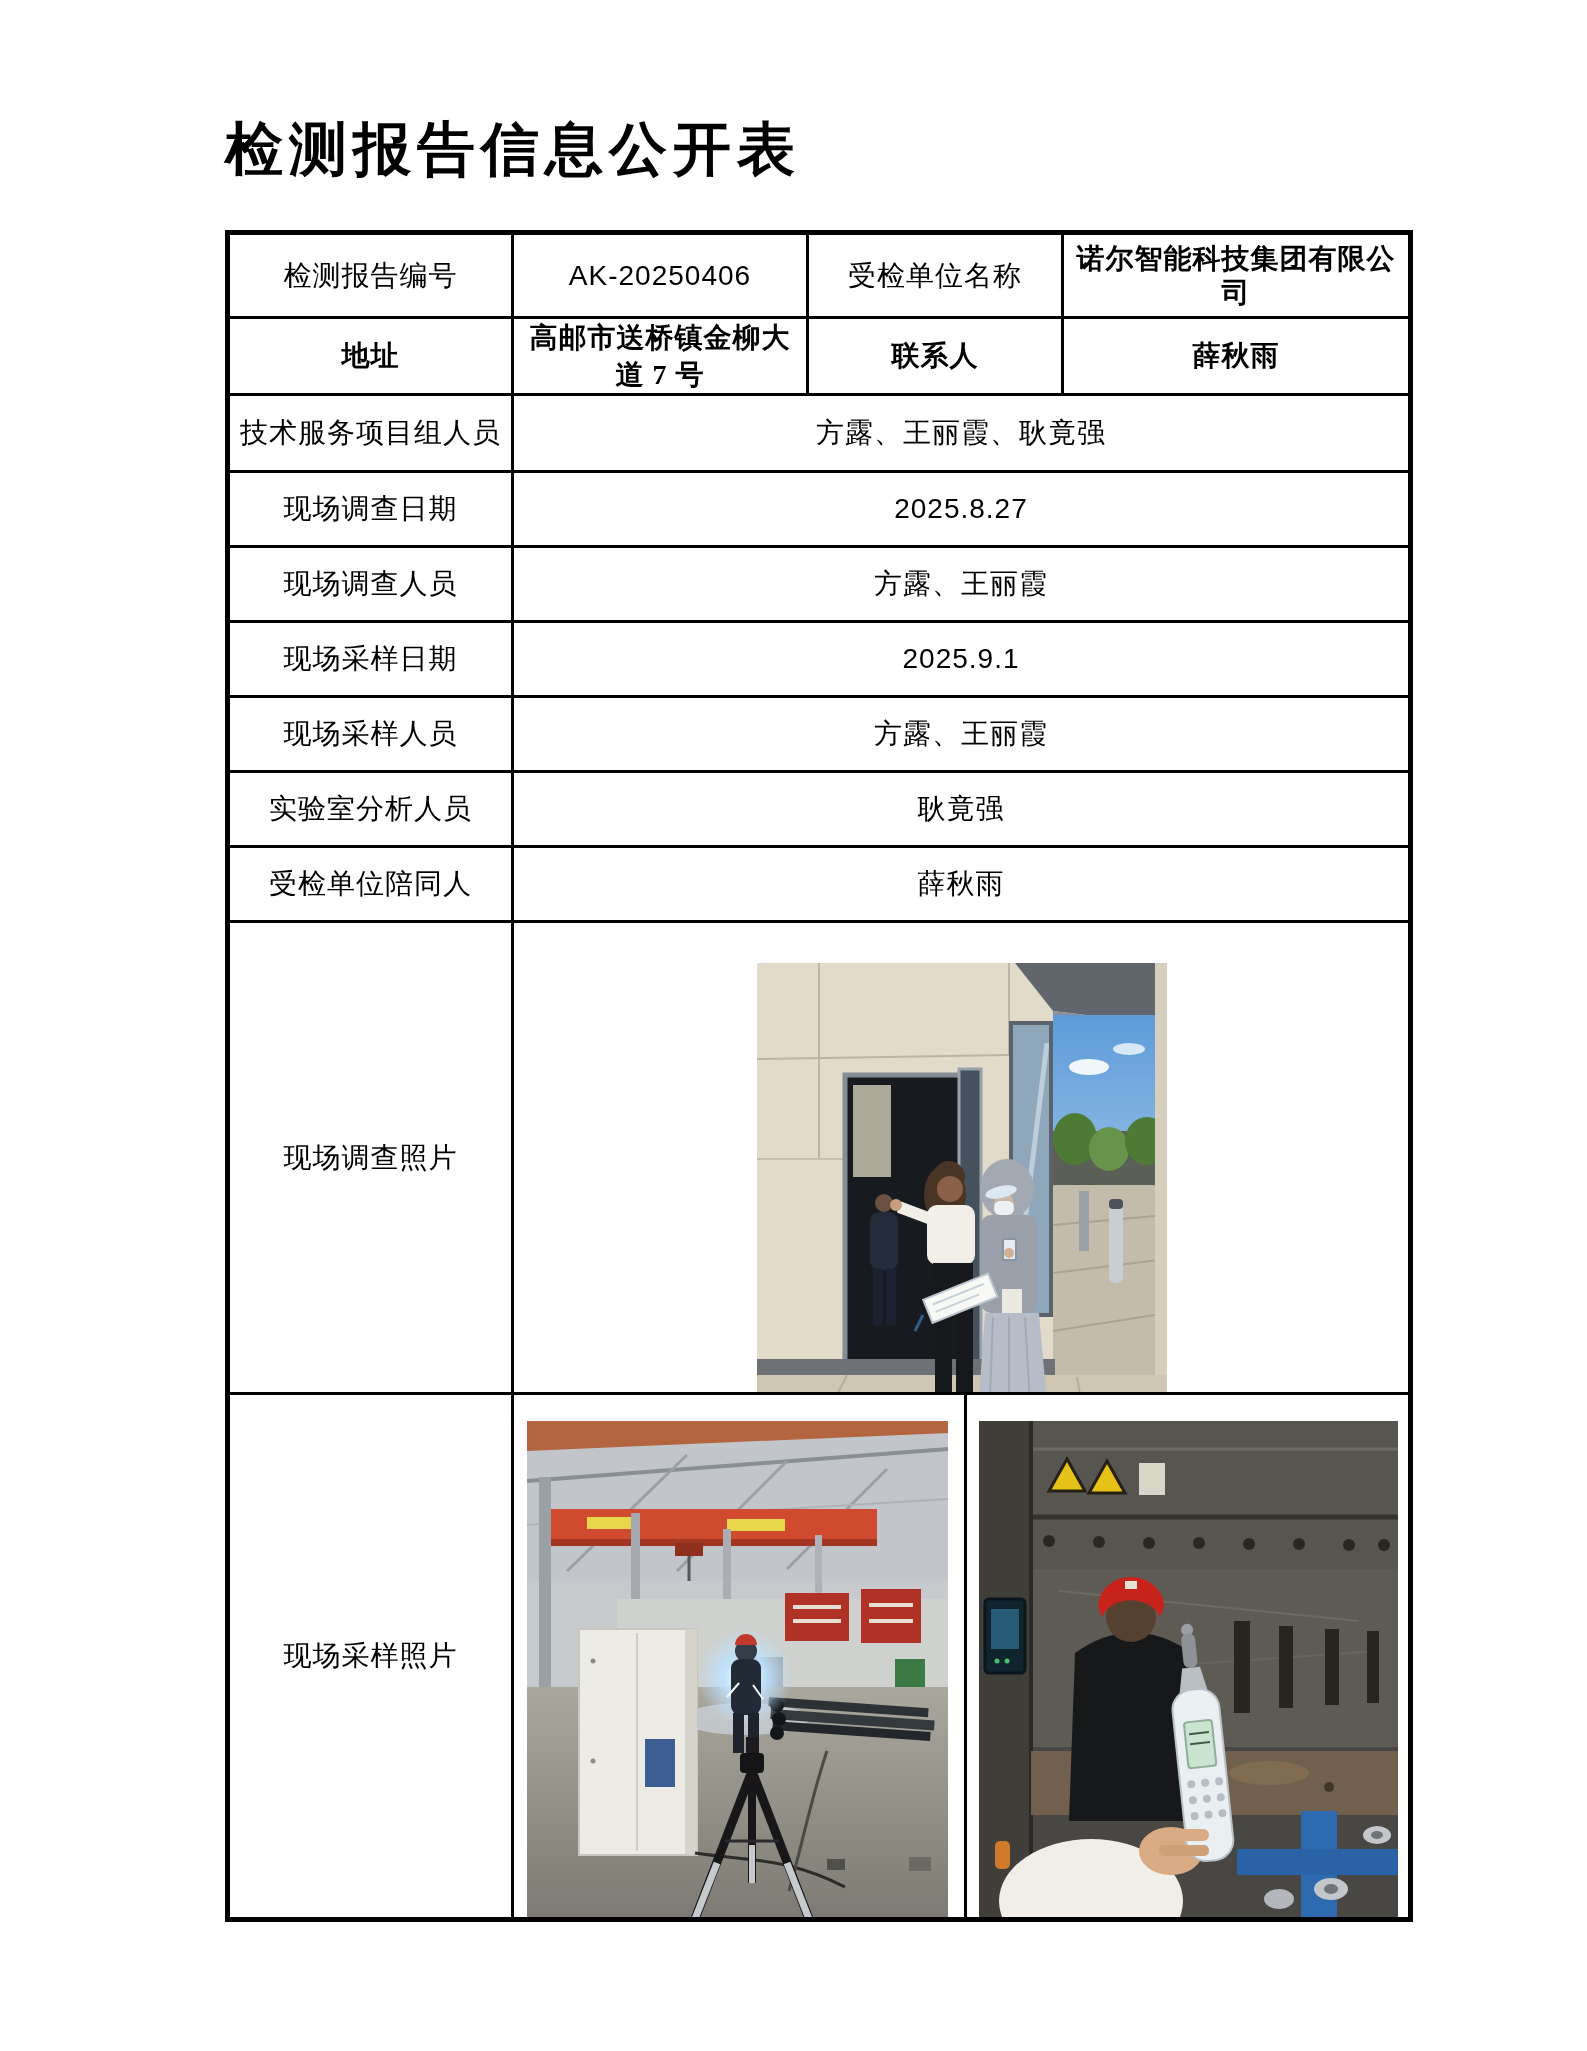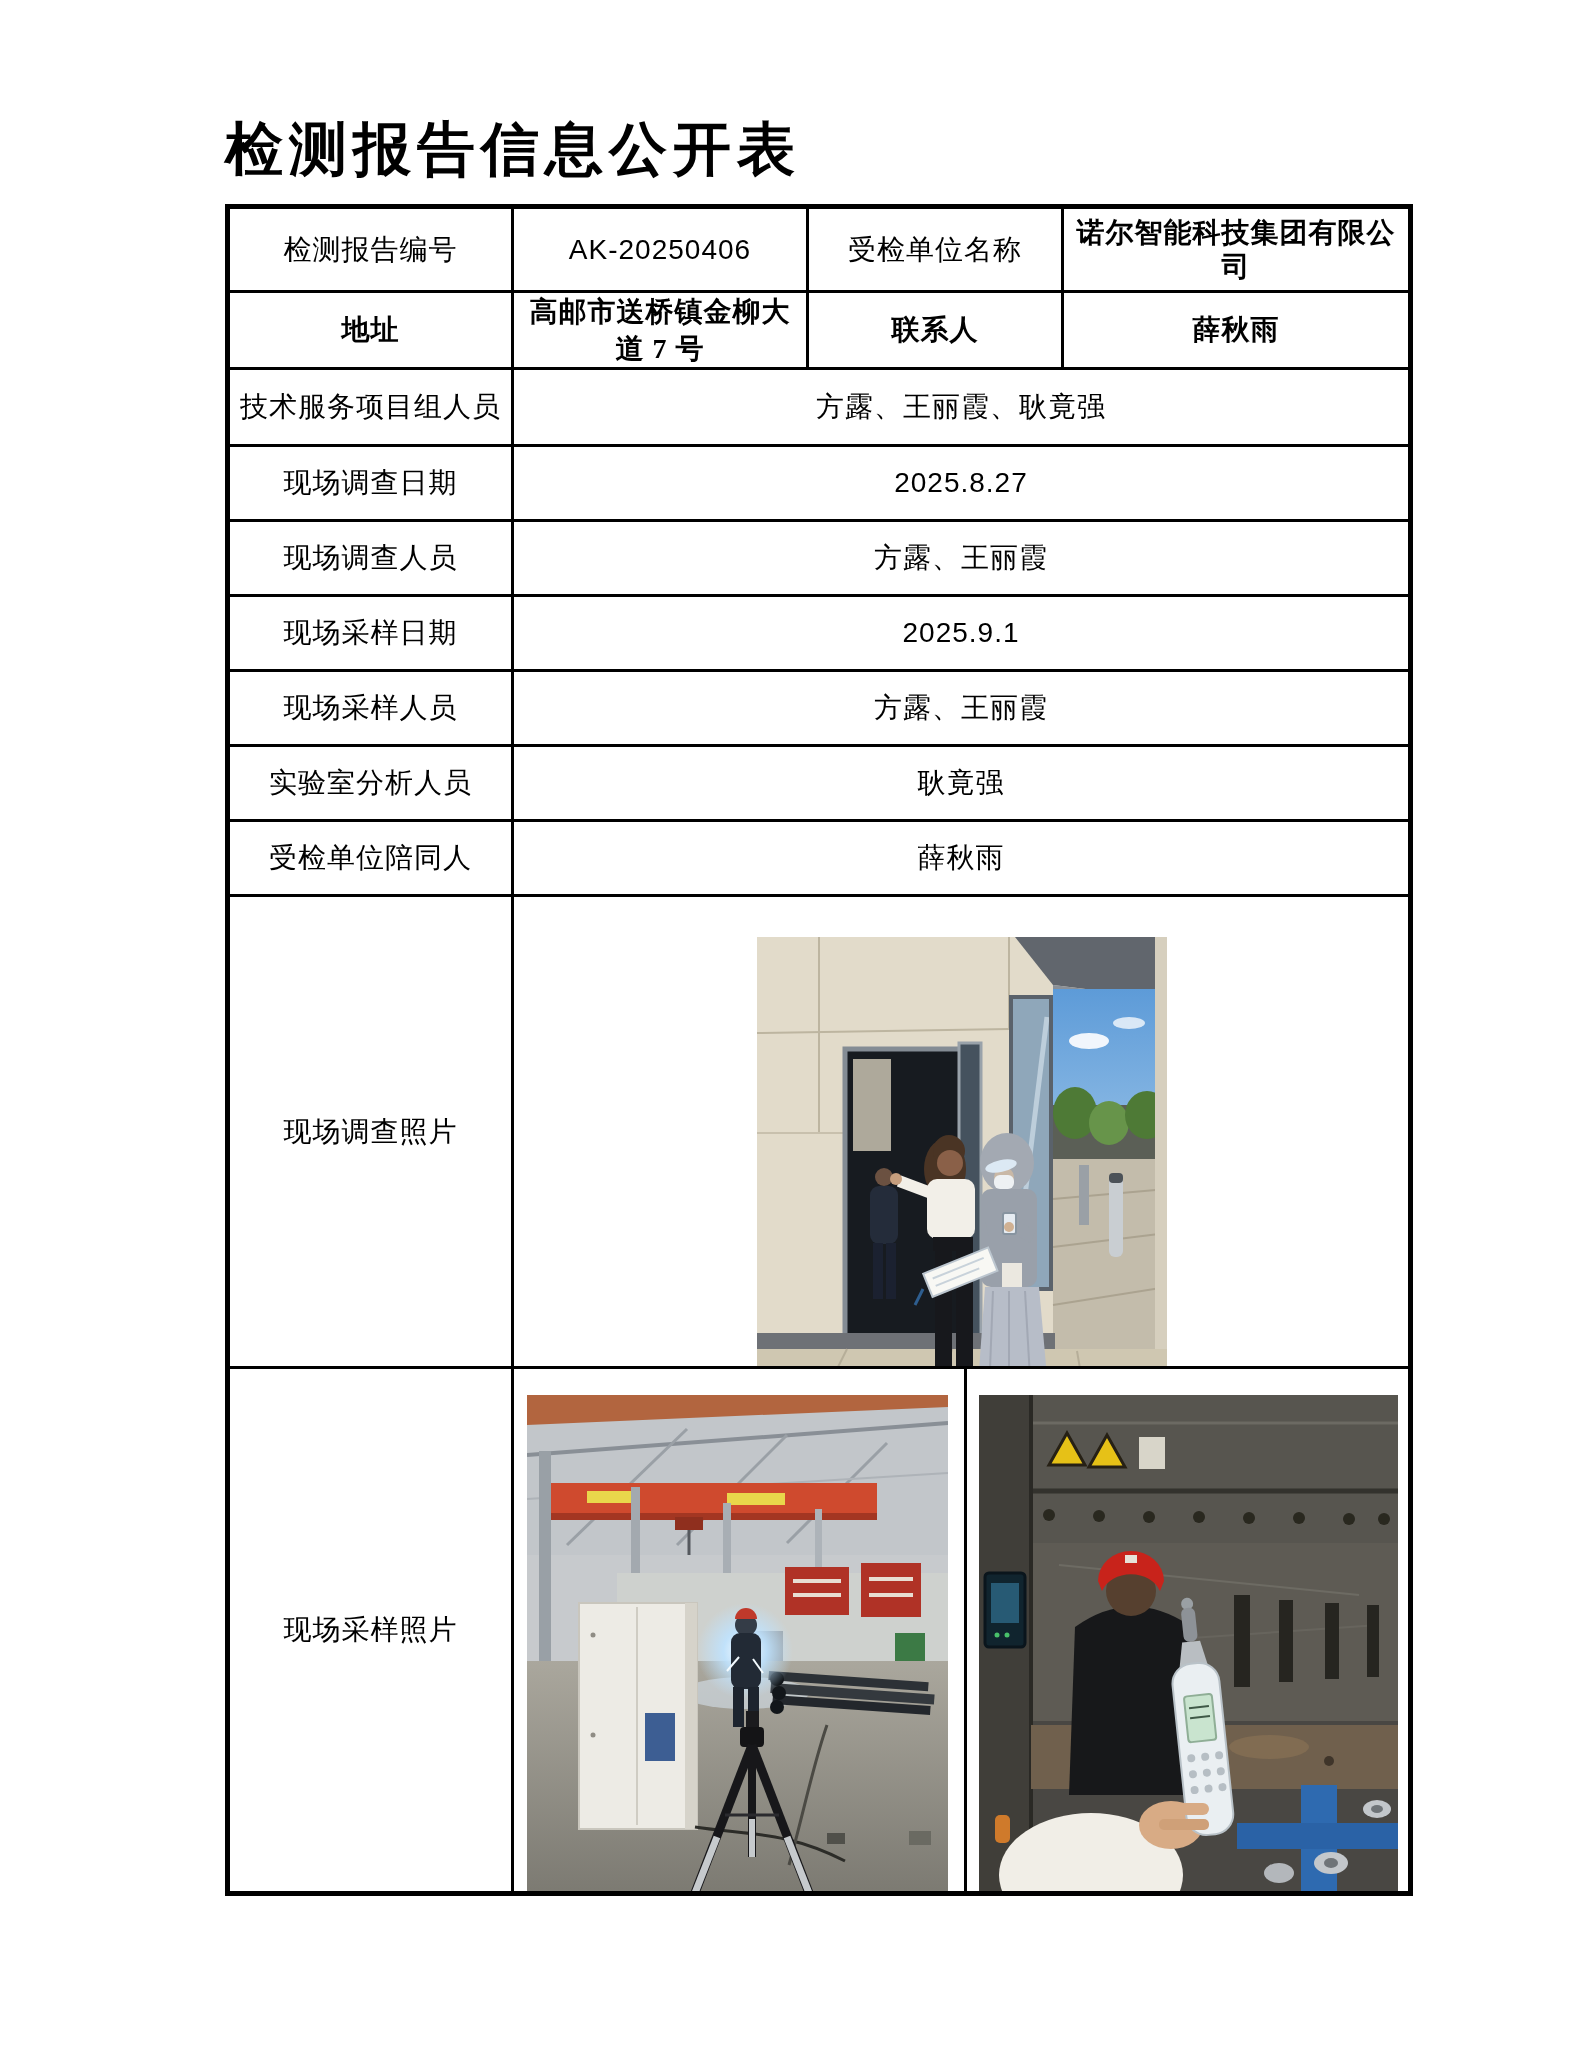--- a/index.html
+++ b/index.html
@@ -5,21 +5,21 @@
   html,body{margin:0;padding:0;background:#ffffff;}
   .page{
     position:relative;width:1587px;height:2051px;background:#fff;
     font-family:"Liberation Serif","DejaVu Serif",serif;color:#000;overflow:hidden;
   }
   .doc-title{
     position:absolute;left:225px;top:98px;width:1183px;
     text-align:left;font-size:58px;font-weight:700;letter-spacing:6px;line-height:64px;margin-top:20px;
   }
   table.report{
-    position:absolute;left:225px;top:204px;width:1183px;
+    position:absolute;left:225px;top:230px;width:1183px;
     border-collapse:collapse;table-layout:fixed;
     border:5px solid #000;
   }
   table.report td{
     border:3px solid #000;vertical-align:middle;text-align:center;
     font-size:28px;padding:0 6px;letter-spacing:1px;overflow:hidden;
   }
   td.lab{letter-spacing:2px;}
   td.num{font-family:"Liberation Sans","DejaVu Sans",sans-serif;letter-spacing:0;}
   td.wrap2{line-height:34px;letter-spacing:1px;font-weight:bold;}

